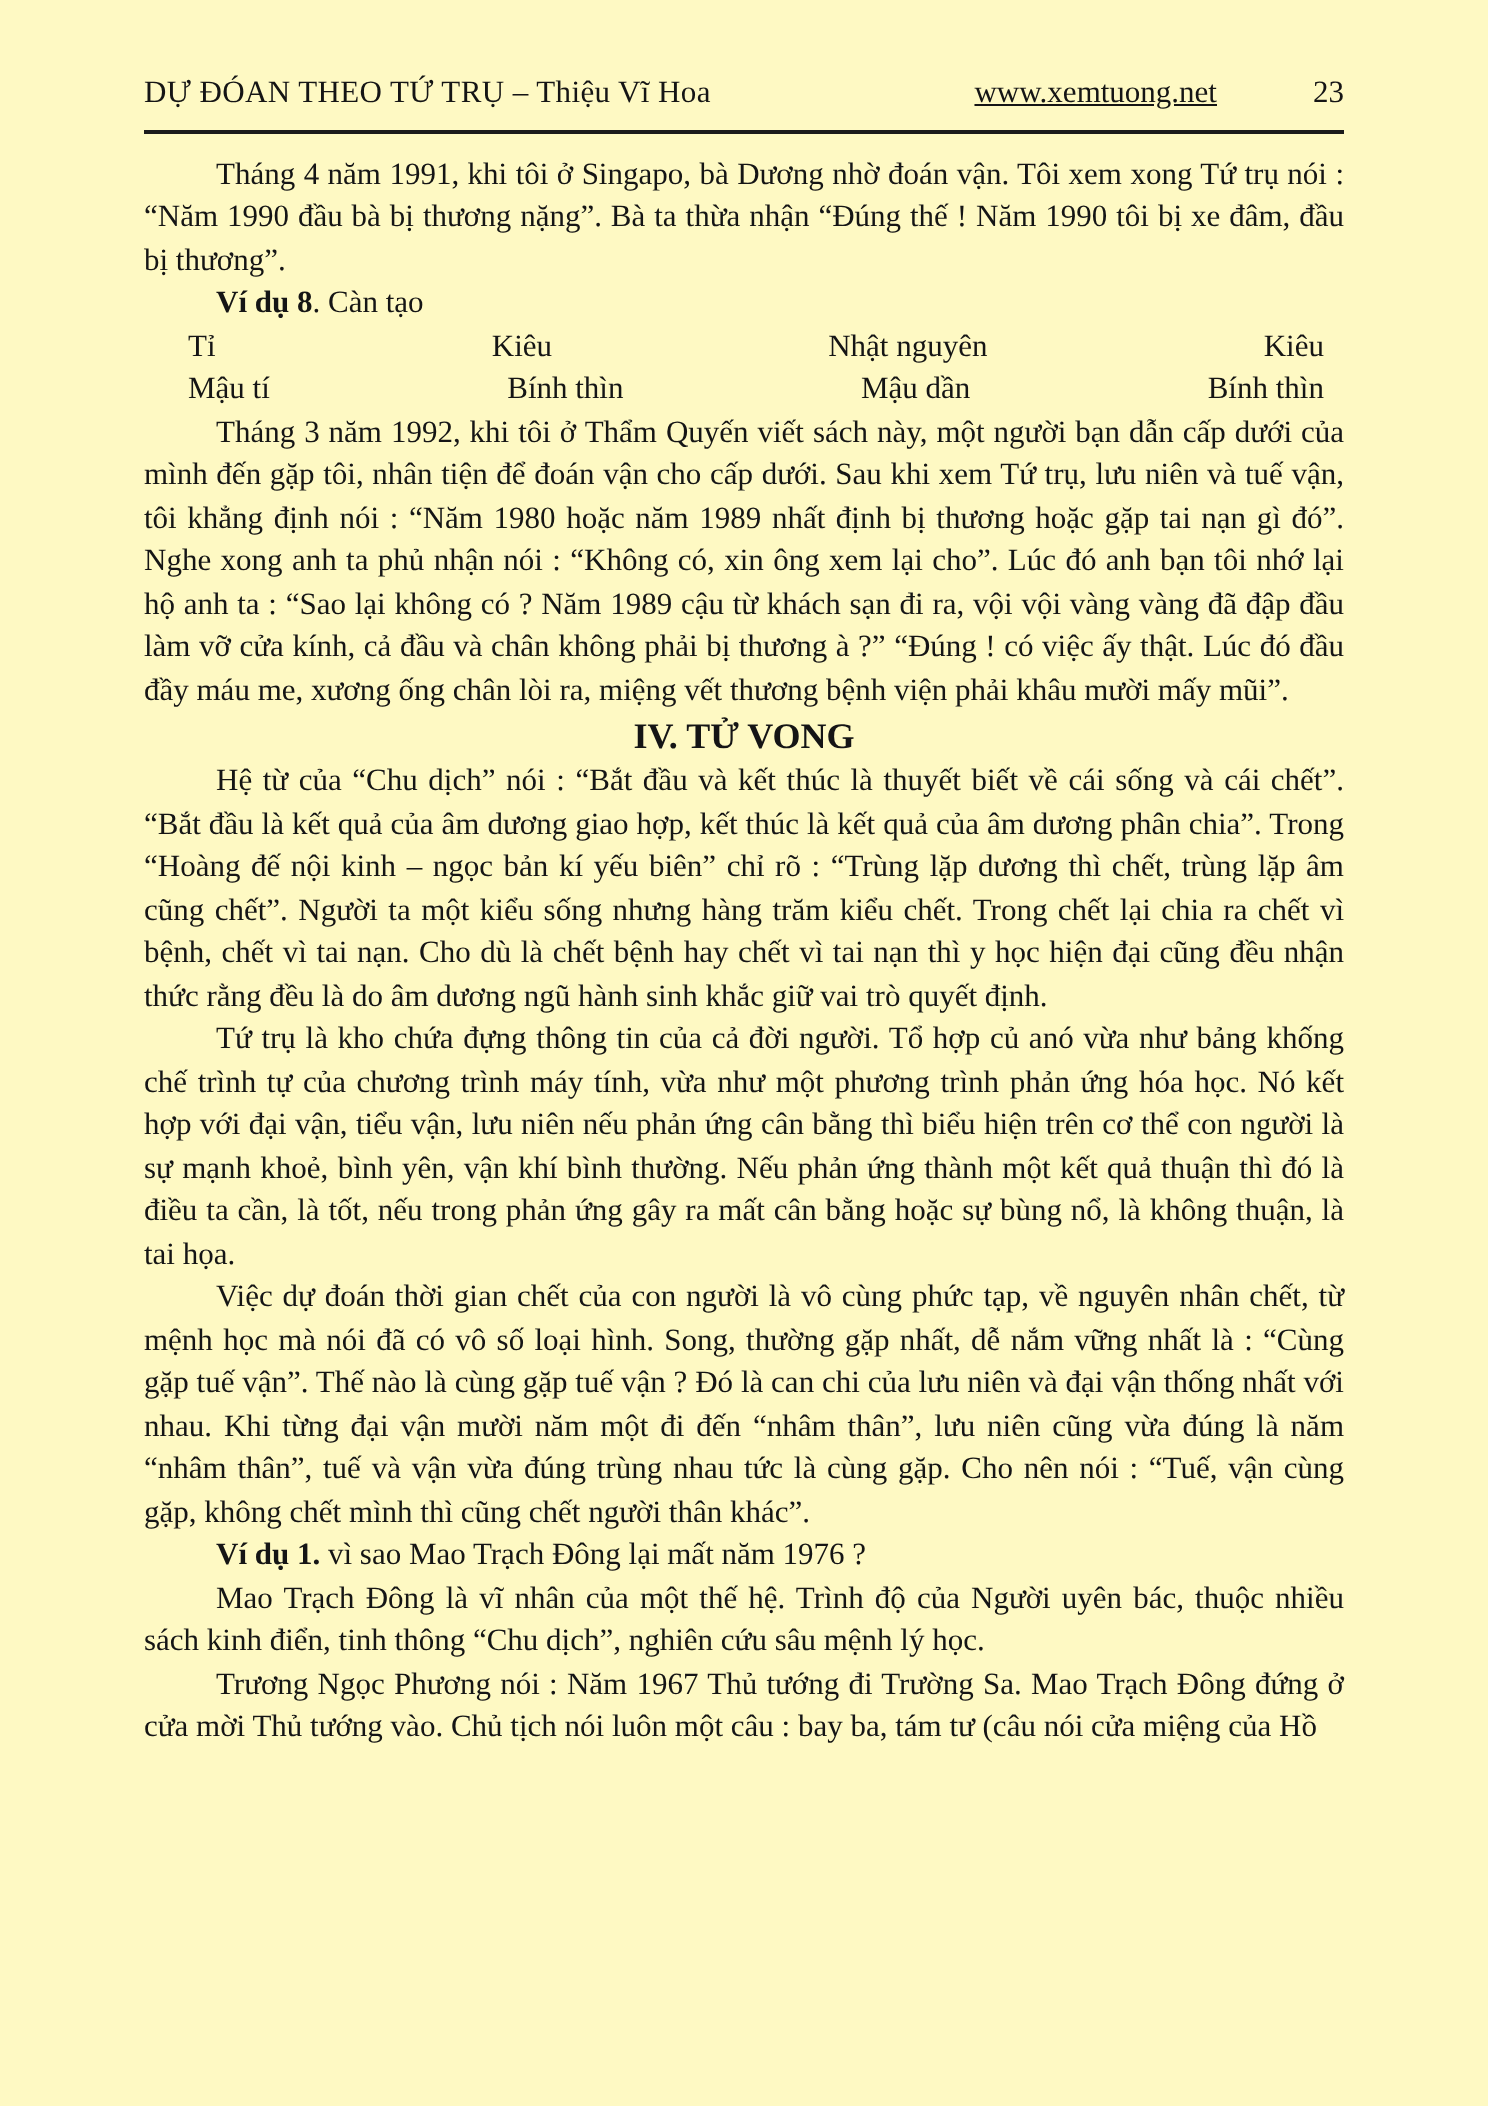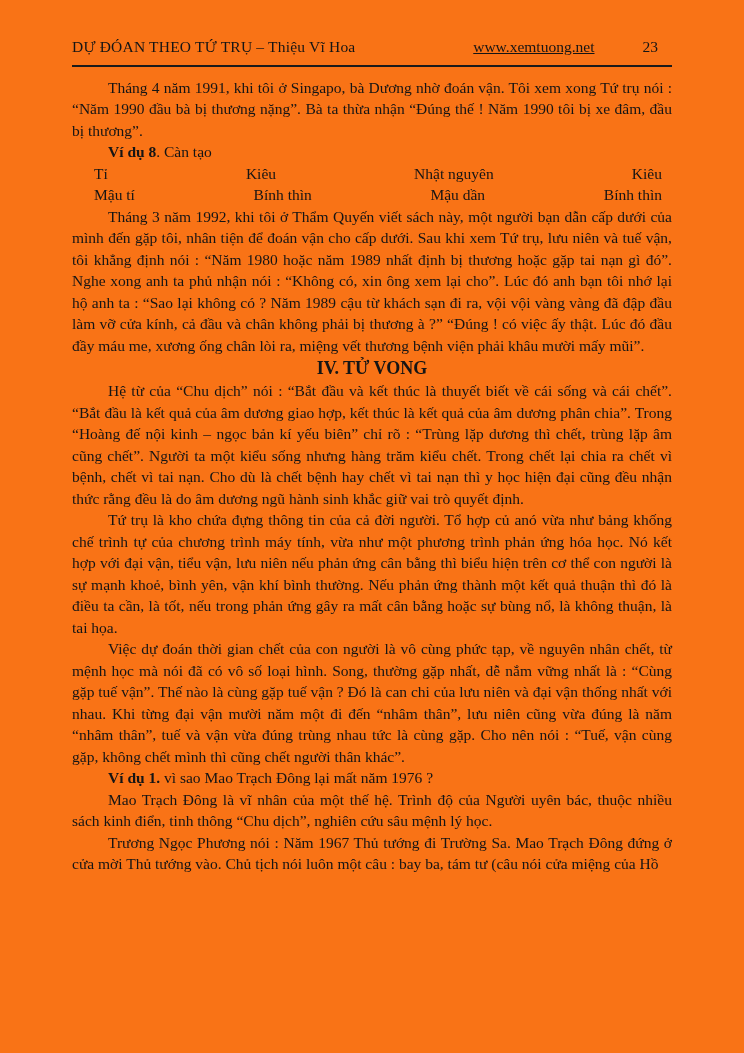--- a/index.html
+++ b/index.html
@@ -4,21 +4,21 @@
 <style>
   html, body {
     margin: 0;
     padding: 0;
     background: #ffffff;
   }
   .page {
     position: relative;
     width: 744px;
     height: 1053px;
-    background: #f97316;
+    background: #fef9c3;
     box-sizing: border-box;
     padding: 36px 72px 0 72px;
     font-family: "Liberation Serif", "DejaVu Serif", serif;
     font-size: 15.5px;
     line-height: 21.5px;
     color: #151515;
   }
   .page-header {
     display: flex;
     align-items: baseline;
@@ -27,21 +27,20 @@
   }
   .page-header .title {
     flex: 1 1 auto;
     letter-spacing: 0.2px;
   }
   .page-header .site {
     text-decoration: underline;
     margin-right: 48px;
   }
   .page-header .pagenum {
-    margin-right: 14px;
   }
   .header-rule {
     border: none;
     border-top: 2px solid #1b1b1b;
     margin: 7px 0 10px 0;
   }
   p.para {
     margin: 0;
     text-align: justify;
     text-indent: 36px;

